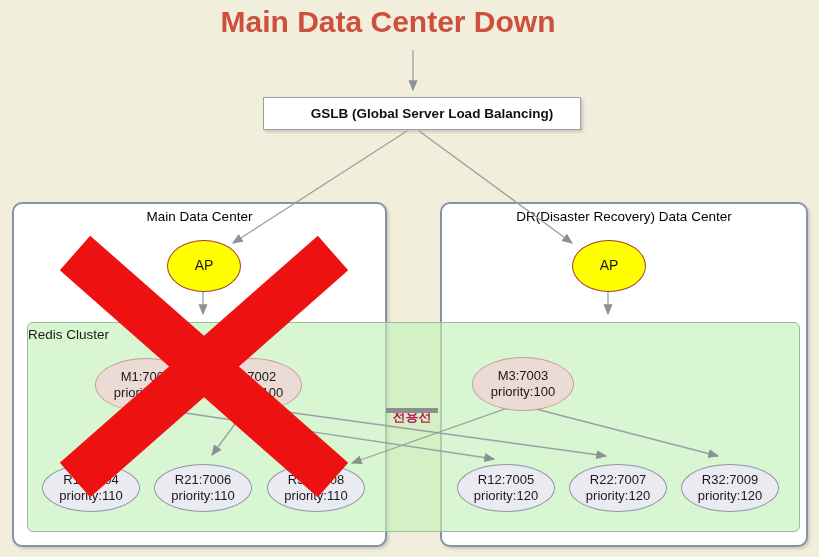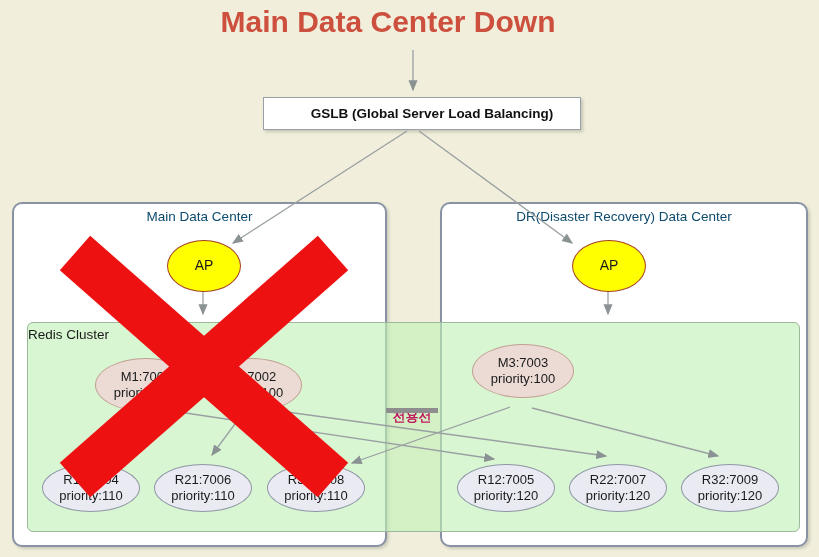--- a/index.html
+++ b/index.html
@@ -14,21 +14,21 @@
   #gslb{left:263px;top:97px;width:296px;height:31px;background:#ffffff;
         border:1px solid #9aa0a8;box-shadow:2px 2px 3px rgba(120,120,110,.35);
         display:flex;align-items:center;justify-content:center;
         font-size:13.5px;font-weight:bold;color:#111;z-index:3;padding-left:20px;}
 
   .dc{background:#ffffff;border:2px solid #8892a4;border-radius:10px;
       box-shadow:2px 2px 3px rgba(120,120,110,.30);z-index:1;}
   #dc-main{left:12px;top:202px;width:371px;height:341px;}
   #dc-dr{left:440px;top:202px;width:364px;height:341px;}
   .dc-label{position:absolute;left:0;top:5px;width:100%;text-align:center;
-            font-size:13.5px;color:#0c4a6e;}
+            font-size:13.5px;color:#000000;}
 
   #redis{left:27px;top:322px;width:771px;height:208px;
          background:rgba(193,240,183,0.62);border:1px solid #9db89a;
          border-radius:6px;z-index:2;}
   #redis-label{position:absolute;left:0;top:4px;width:100%;text-align:left;
                font-size:13.5px;color:#1a1a1a;}
 
   #dedicated-label{left:384px;top:380px;width:56px;text-align:center;
                    font-size:13px;font-weight:bold;color:#be185d;z-index:4;margin-top:28px;}
   #dedicated-bar{left:386px;top:408px;width:52px;height:5px;background:#8e8e8e;z-index:4;}
@@ -37,21 +37,21 @@
         border-radius:50%;font-size:13px;line-height:1.25;color:#1a1a1a;
         text-align:center;z-index:5;}
   .ap{width:72px;height:50px;background:#ffff00;border:1.5px solid #a34023;
       font-size:14px;}
   #ap-main{left:167px;top:240px;}
   #ap-dr{left:572px;top:240px;}
 
   .master{width:100px;height:52px;background:#ecdbd5;border:1.5px solid #c0a092;}
   #m1{left:95px;top:358px;}
   #m2{left:200px;top:358px;}
-  #m3{left:472px;top:344px;text-align:center;}
+  #m3{left:472px;top:357px;text-align:center;}
 
   .replica{width:96px;height:46px;background:#eaeaf3;border:1.5px solid #8f97a6;}
   #r11{left:42px;top:464px;}
   #r21{left:154px;top:464px;}
   #r31{left:267px;top:464px;}
   #r12{left:457px;top:464px;}
   #r22{left:569px;top:464px;}
   #r32{left:681px;top:464px;}
 
   #arrows{left:0;top:0;z-index:4;pointer-events:none;}

